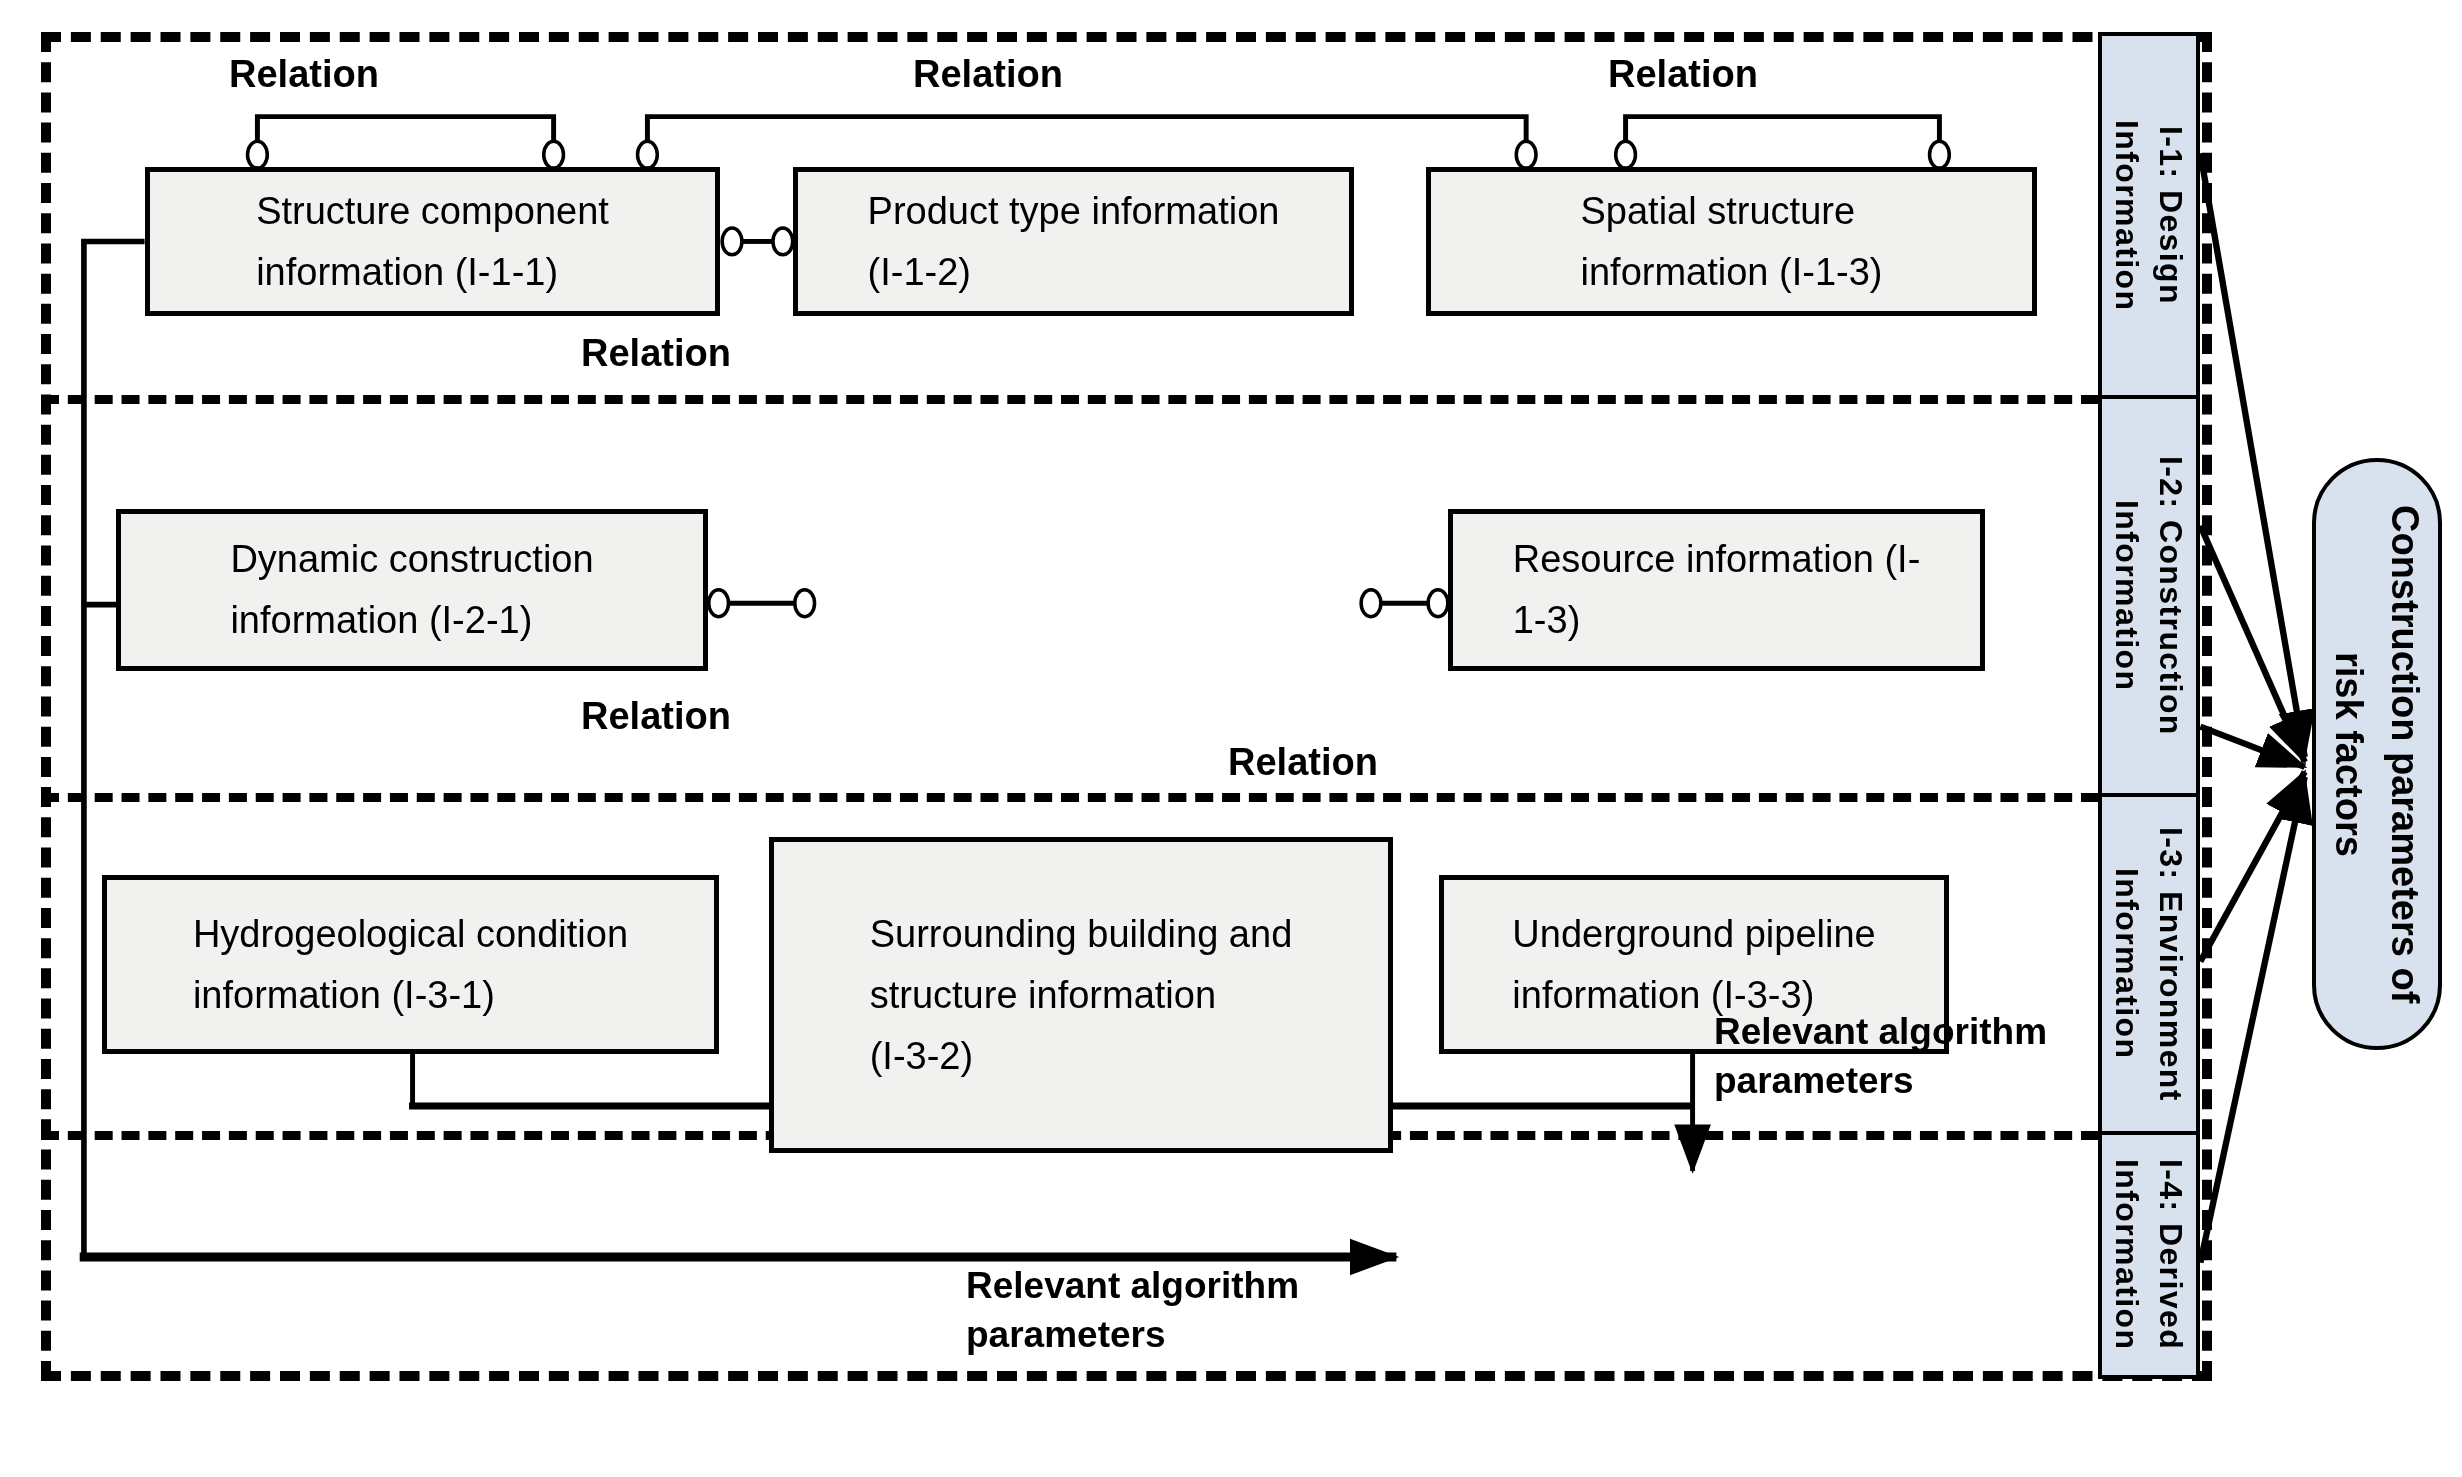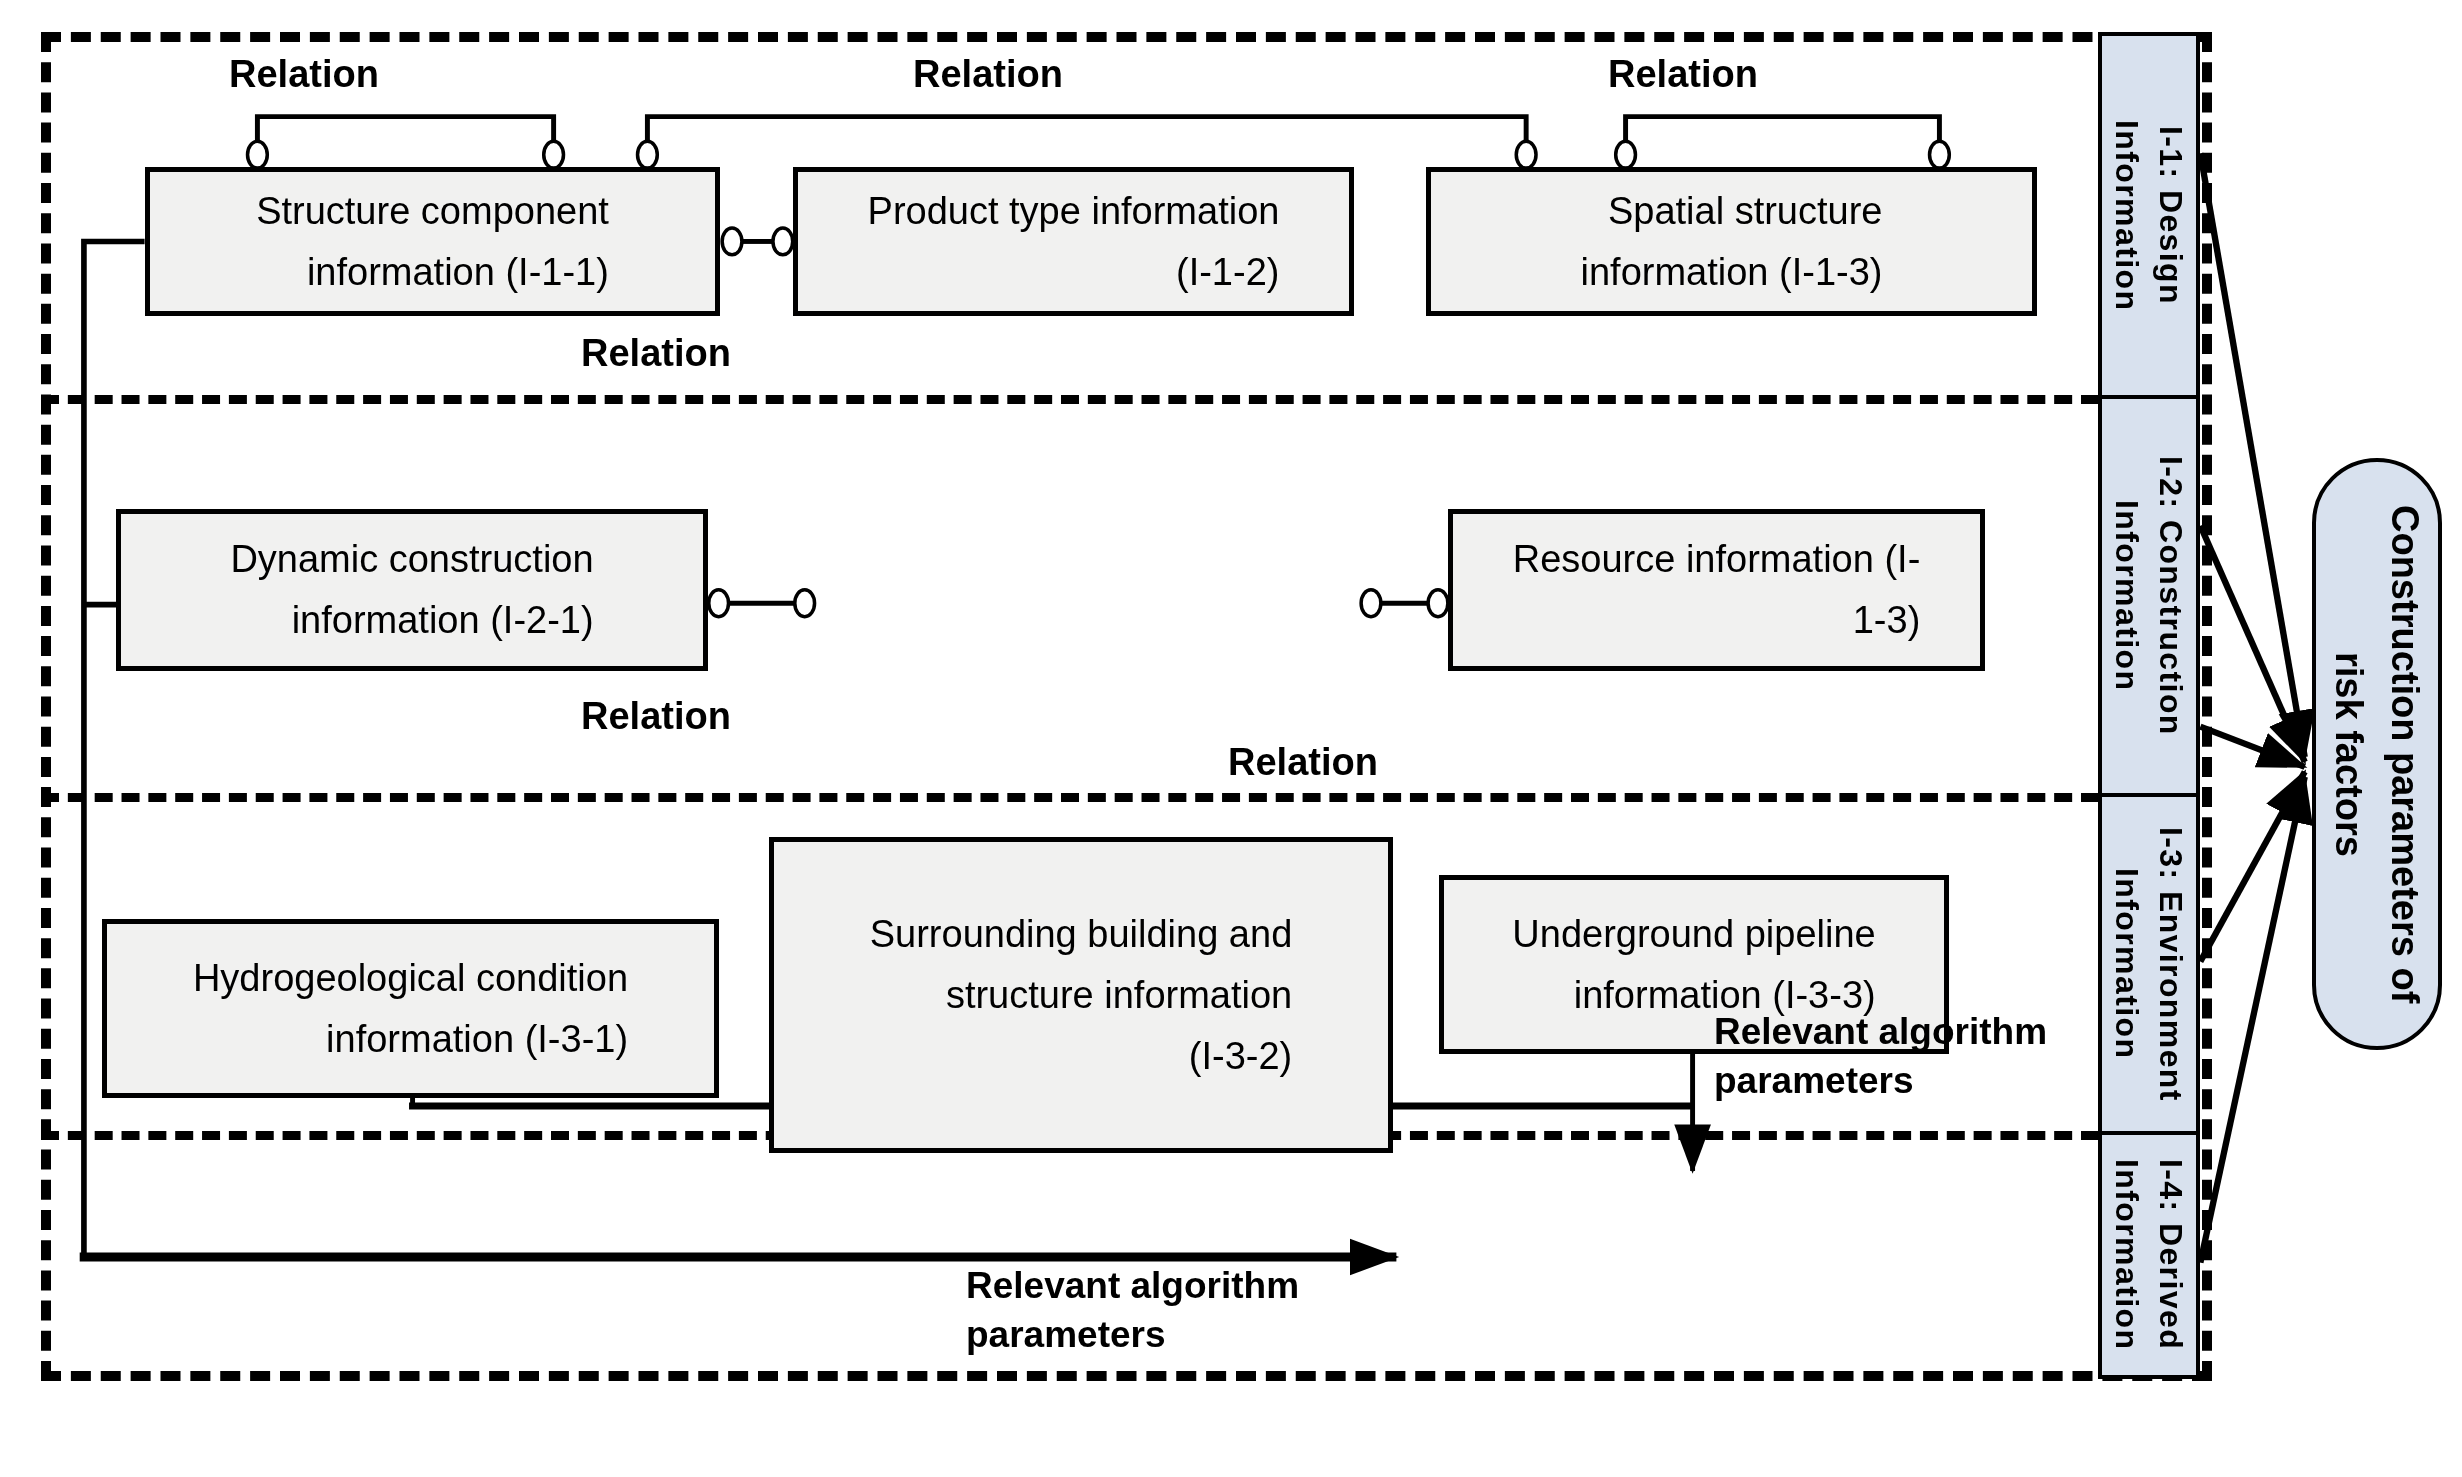--- a/index.html
+++ b/index.html
@@ -19,21 +19,21 @@
   }
   .band-divider{
     left:41px;width:2058px;height:0;
     border-top:9.2px dashed #000;
   }
   
   .node-box{
     background:#f1f1f0;
     border:5px solid #000;
     display:flex;align-items:center;justify-content:center;
-    text-align:right;
+    text-align:left;
     font-size:38px;line-height:61px;
     white-space:pre-line;
   }
   
   .lbl{
     text-align:left;font-weight:bold;
     font-size:38px;line-height:47px;
     white-space:pre-line;
   }
   
@@ -151,21 +151,21 @@
   <div class="abs lbl" style="left:581px;top:330px;width:353px;">Relation</div>
 
   <div class="abs node-box" style="left:116px;top:509px;width:592px;height:162px;">Dynamic construction
 information (I-2-1)</div>
   <div class="abs node-box" style="left:1448px;top:509px;width:537px;height:162px;">Resource information (I-
 1-3)</div>
 
   <div class="abs lbl" style="left:581px;top:693px;width:353px;">Relation</div>
   <div class="abs lbl" style="left:1228px;top:739px;width:353px;">Relation</div>
 
-  <div class="abs node-box" style="left:102px;top:875px;width:617px;height:179px;margin-top:44px;">Hydrogeological condition
+  <div class="abs node-box" style="left:102px;top:875px;width:617px;height:179px;">Hydrogeological condition
 information (I-3-1)</div>
   <div class="abs node-box" style="left:769px;top:837px;width:624px;height:316px;">Surrounding building and
 structure information
 (I-3-2)</div>
   <div class="abs node-box" style="left:1439px;top:875px;width:510px;height:179px;">Underground pipeline
 information (I-3-3)</div>
 
   <div class="abs lbl" style="left:1714px;top:1007px;width:451px;font-size:37px;line-height:49px;">Relevant algorithm
 parameters</div>
   <div class="abs lbl" style="left:966px;top:1261px;width:451px;font-size:37px;line-height:49px;">Relevant algorithm

